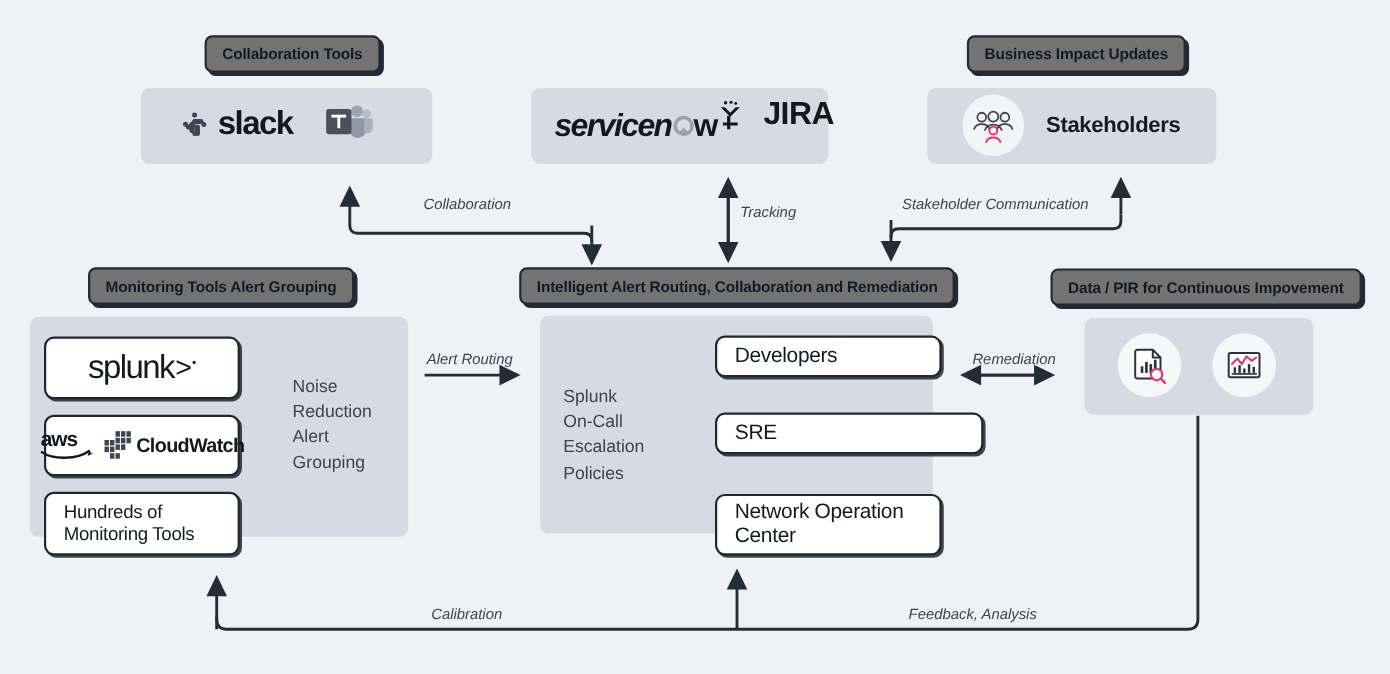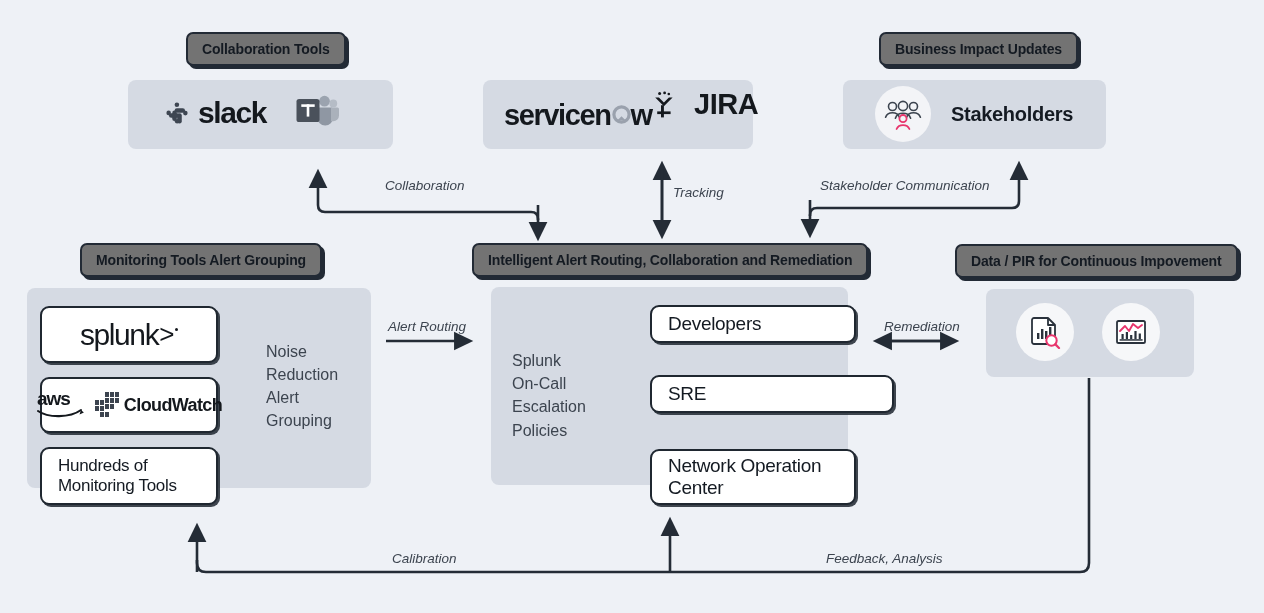--- a/index.html
+++ b/index.html
@@ -204,21 +204,21 @@
       <path d="M24.5,13.6 h11.5 a2,2 0 0 1 2,2 v8.2 a7.7,7.7 0 0 1 -7.7,7.7 h-0.2 a7.7,7.7 0 0 1 -7.7,-7.7 v-8.2 a2,2 0 0 1 2,-2 z" fill="#8f97a3"></path>
       <path d="M36,13.6 h6.5 a1.5,1.5 0 0 1 1.5,1.5 v6.4 a5.7,5.7 0 0 1 -5.7,5.7 h-2.3 z" fill="#aab1bb"></path>
       <rect x="1.5" y="5" width="23" height="23" rx="2.6" fill="#4a515b"></rect>
       <rect x="6.3" y="10.3" width="13.4" height="2.6" fill="#ffffff"></rect>
       <rect x="11.7" y="10.3" width="2.6" height="12.3" fill="#ffffff"></rect>
     </svg>
   </div>
 
   <div class="panel" style="left:483px; top:80px; width:270px; height:69px;"></div>
   <div class="logoRow" style="left:504px; top:99px;">
-    <span class="wordmark" style="font-size:29px;">servicen</span>
+    <span class="wordmark" style="font-size:29px;font-style:italic;">servicen</span>
     <svg width="19" height="19" viewBox="0 0 19 19" style="margin:0 0px 2px 1px;">
       <circle cx="9.5" cy="9.5" r="7.6" fill="none" stroke="#9aa1ad" stroke-width="3.2"></circle>
       <path d="M5.2,15.4 L9.5,11.2 L13.8,15.4 Z" fill="#9aa1ad"></path>
     </svg>
     <span class="wordmark" style="font-size:29px;">w</span>
   </div>
   <div class="logoRow" style="left:651px; top:88px; gap:17px;">
     <svg width="26" height="28" viewBox="0 0 26 28">
       <g fill="#14181d">
         <circle cx="8.6" cy="2.4" r="1.5"></circle>

